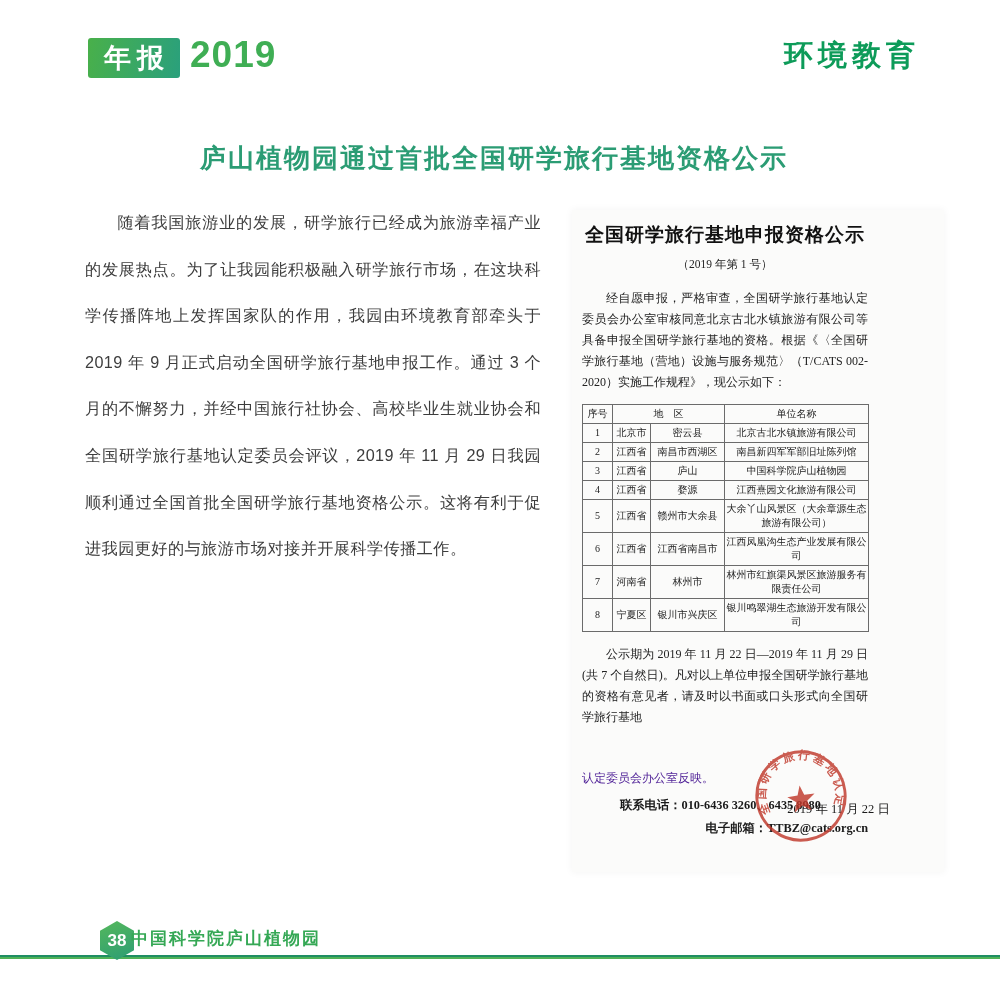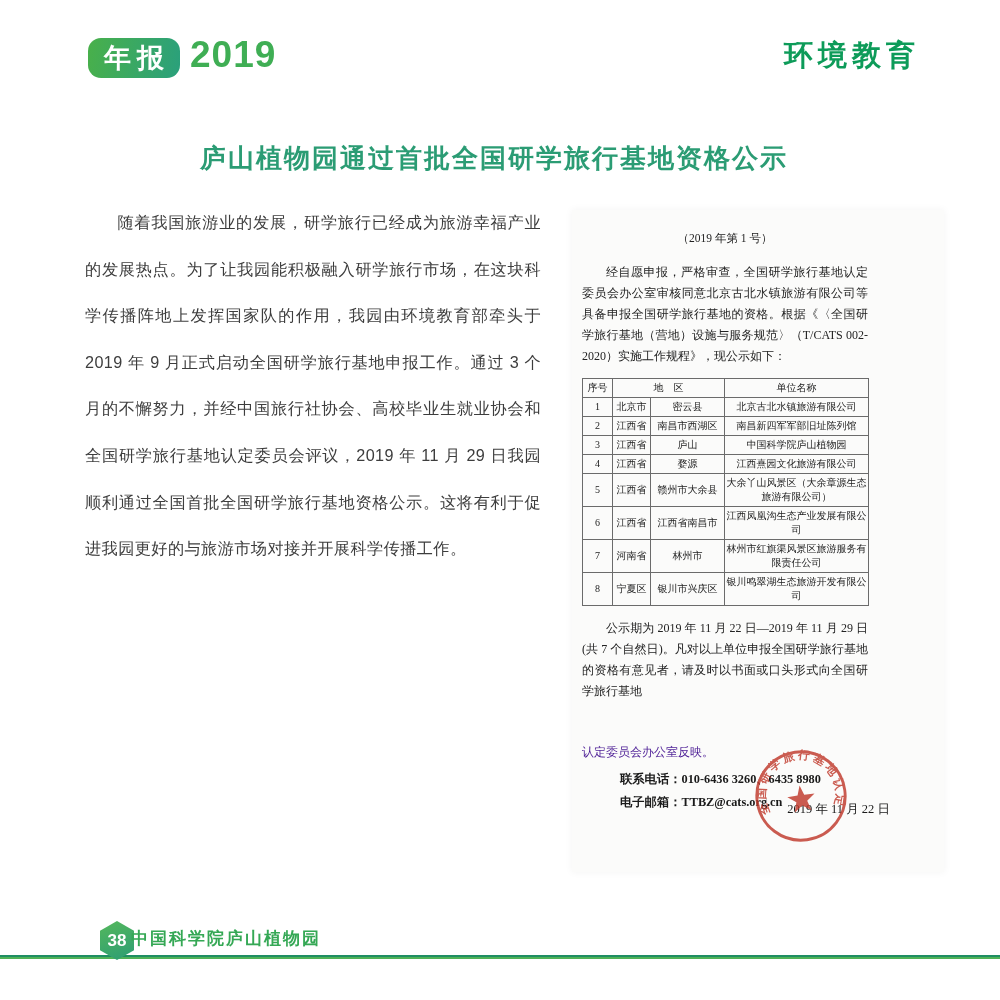--- a/index.html
+++ b/index.html
@@ -15,21 +15,21 @@
   }
   *{margin:0;padding:0;box-sizing:border-box;}
   html,body{background:#ffffff;}
   body{font-family:"Liberation Sans",sans-serif;}
   .page{position:relative;width:1000px;height:1000px;background:#ffffff;overflow:hidden;}
 
   
   .hdr-badge{
     position:absolute;left:88px;top:38px;width:92px;height:40px;
     background:linear-gradient(100deg,var(--badge-start),var(--badge-end));
-    border-radius:13px;color:#ffffff;font-size:27px;font-weight:bold;
+    border-radius:3px;color:#ffffff;font-size:27px;font-weight:bold;
     letter-spacing:6px;display:flex;align-items:center;justify-content:center;
     padding-left:6px;
   }
   .hdr-year{
     position:absolute;left:190px;top:34px;font-size:37px;font-weight:600;
     color:var(--year-green);letter-spacing:1px;
   }
   .hdr-brand{
     position:absolute;right:80px;top:36px;font-size:29px;font-weight:bold;
     color:var(--brand-green);letter-spacing:5px;
@@ -107,20 +107,21 @@
     <span>年报</span>
   </div>
   <div class="hdr-year">2019</div>
   <div class="hdr-brand">环境教育</div>
 
   <h1 class="article-title">庐山植物园通过首批全国研学旅行基地资格公示</h1>
   <div class="article-body">随着我国旅游业的发展，研学旅行已经成为旅游幸福产业的发展热点。为了让我园能积极融入研学旅行市场，在这块科学传播阵地上发挥国家队的作用，我园由环境教育部牵头于 2019 年 9 月正式启动全国研学旅行基地申报工作。通过 3 个月的不懈努力，并经中国旅行社协会、高校毕业生就业协会和全国研学旅行基地认定委员会评议，2019 年 11 月 29 日我园顺利通过全国首批全国研学旅行基地资格公示。这将有利于促进我园更好的与旅游市场对接并开展科学传播工作。</div>
 
   <div class="scan">
     <div class="scan-inner">
+      <div class="scan-title">全国研学旅行基地申报资格公示</div>
       <div class="scan-issue">（2019 年第 1 号）</div>
       <div class="scan-intro">经自愿申报，严格审查，全国研学旅行基地认定委员会办公室审核同意北京古北水镇旅游有限公司等具备申报全国研学旅行基地的资格。根据《〈全国研学旅行基地（营地）设施与服务规范〉（T/CATS 002-2020）实施工作规程》，现公示如下：</div>
 
       <table class="notice-table">
         <colgroup>
             <col class="c-no">
             <col class="c-prov">
             <col class="c-city">
             <col class="c-name">
           </colgroup>
@@ -179,21 +180,21 @@
               <td>宁夏区</td>
               <td>银川市兴庆区</td>
               <td>银川鸣翠湖生态旅游开发有限公司</td>
             </tr>
           </tbody>
       </table>
 
       <div class="scan-closing">公示期为 2019 年 11 月 22 日—2019 年 11 月 29 日(共 7 个自然日)。凡对以上单位申报全国研学旅行基地的资格有意见者，请及时以书面或口头形式向全国研学旅行基地</div>
       <div class="scan-closing-end">认定委员会办公室反映。</div>
       <div class="scan-contact">联系电话：010-6436 3260、6435 8980</div>
-      <div class="scan-contact" style="margin-top:0;">电子邮箱：TTBZ@cats.org.cn</div>
+      <div class="scan-contact" style="margin-top:0;text-align:right;">电子邮箱：TTBZ@cats.org.cn</div>
     </div>
 
     <div class="scan-sign">
       <div class="scan-date">2019 年 11 月 22 日</div>
     </div>
 
     <svg class="seal" viewBox="0 0 100 100">
       <circle cx="50" cy="50" r="46" fill="none" stroke="#C0392B" stroke-width="3"></circle>
       <polygon points="50,39 46.5,49.1 35.7,49.4 44.3,55.9 41.2,66.1 50,60 58.8,66.1 55.7,55.9 64.3,49.4 53.5,49.1" fill="#C0392B"></polygon>
       <defs>

